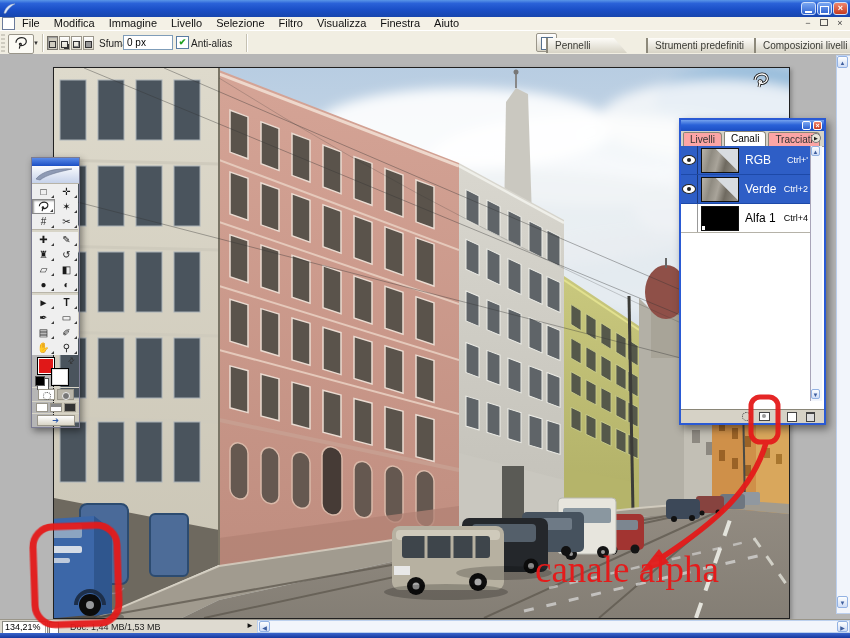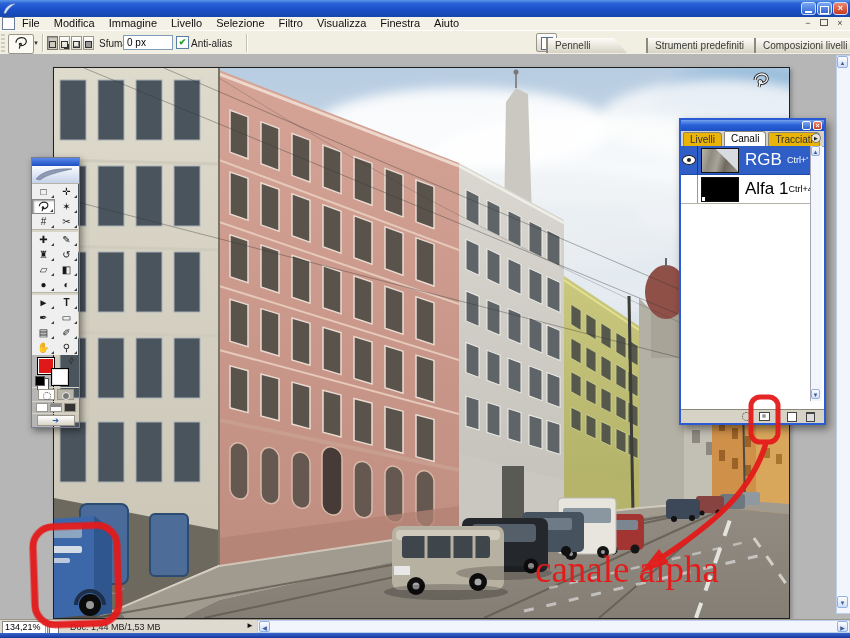--- a/index.html
+++ b/index.html
@@ -107,37 +107,37 @@
     font-size:8px;line-height:10px;padding:0;color:#2c58a8;}
   
   .palette{position:absolute;left:679px;top:118px;width:147px;height:307px;background:#fff;
     border:2px solid #2a5ad4;box-shadow:3px 4px 8px rgba(0,0,0,.45);box-sizing:border-box;}
   .p-title{height:11px;background:linear-gradient(#74a2ee 0%,#2a62d8 45%,#1b4ec4 100%);position:relative;}
   .p-btn{position:absolute;top:1px;width:9px;height:9px;border:1px solid #fff;border-radius:2px;
     font-size:7px;line-height:8px;color:#fff;text-align:center;padding:0;font-weight:bold;}
   .p-min{right:13px;background:linear-gradient(#79a7f2,#2f63d0);}
   .p-close{right:2px;background:linear-gradient(#f0876e,#c53a20);}
   .p-tabs{height:15px;background:#d6d2c6;border-bottom:1px solid #a8a49a;display:flex;align-items:flex-end;position:relative;}
-  .ptab{height:13px;line-height:13px;font-size:10px;padding:0 6px;color:#333;background:#eab308;
+  .ptab{height:13px;line-height:13px;font-size:10px;padding:0 6px;color:#333;background:#fca5a5;
     border:1px solid #8a8678;border-bottom:none;margin-left:2px;border-radius:2px 4px 0 0;}
   .ptab.active{background:#fff;height:14px;color:#000;}
   .ptab-arrow{position:absolute;right:3px;top:2px;width:10px;height:10px;border:1px solid #777;border-radius:50%;
     background:#e8e4d8;font-size:5px;line-height:9px;text-align:center;color:#222;padding:0;}
   .p-rows{position:absolute;left:0;top:26px;width:132px;}
   .chrow{display:flex;align-items:center;height:28px;border-bottom:1px solid #b5b2a8;background:#fff;color:#000;}
   .chrow.sel{background:#2e5ec6;border-bottom:1px solid #1d49a8;color:#fff;}
   .eyecell{width:16px;height:28px;border-right:1px solid rgba(0,0,0,.4);display:flex;align-items:center;justify-content:center;flex:0 0 auto;}
   .eye{position:relative;width:12px;height:8px;background:#fff;border:1px solid #222;border-radius:50%;}
   .eye i{position:absolute;left:3.5px;top:1.5px;width:4px;height:4px;background:#222;border-radius:50%;}
   .thumb{width:36px;height:23px;border:1px solid #111;margin-left:3px;flex:0 0 auto;
     background:linear-gradient(45deg,transparent 62%,#d8dce0 63%),
                linear-gradient(105deg,#b9b5ab 0%,#8f8b81 25%,#a9a49a 45%,#6f6a60 65%,#9a958b 100%);}
   .thumb.alpha{background:#000;position:relative;}
   .thumb.alpha::after{content:"";position:absolute;left:0;bottom:0;width:3px;height:4px;background:#fff;}
-  .chname{margin-left:6px;font-size:17px;white-space:nowrap;}
+  .chname{margin-left:6px;font-size:12px;white-space:nowrap;}
   .chkey{margin-left:auto;margin-right:5px;font-size:9px;}
   .p-empty{position:absolute;left:0;top:166px;width:132px;height:115px;background:#fff;}
   .p-scroll{position:absolute;right:2px;top:26px;width:11px;height:255px;background:#f2f5fb;border-left:1px solid #a8a4b8;}
   .p-scroll .up{left:0;top:0;width:9px;height:10px;line-height:10px;}
   .p-scroll .down{left:0;top:243px;width:9px;height:10px;line-height:10px;}
   .p-bottom{position:absolute;left:0;bottom:0;width:143px;height:13px;background:#d6d2c6;border-top:1px solid #8a8678;}
   .pb{position:absolute;top:2px;background:none;border:0;padding:0;width:14px;height:9px;}
   .ic-circle{display:block;width:7px;height:7px;border:1px dotted #444;border-radius:50%;margin:0 auto;}
   .ic-mask{display:block;width:9px;height:7px;border:1px solid #444;margin:0 auto;position:relative;background:#fff;}
   .ic-mask::after{content:"";position:absolute;left:2px;top:1px;width:4px;height:4px;border-radius:50%;background:#999;}
@@ -722,20 +722,30 @@
       <div class="chrow sel">
         <span class="eyecell">
             <span class="eye">
               <i></i>
             </span>
           </span>
         <span class="thumb"></span>
         <span class="chname">RGB</span>
         <span class="chkey">Ctrl+'</span>
       </div>
+      <div class="chrow sel">
+        <span class="eyecell">
+            <span class="eye">
+              <i></i>
+            </span>
+          </span>
+        <span class="thumb"></span>
+        <span class="chname">Verde</span>
+        <span class="chkey">Ctrl+2</span>
+      </div>
       <div class="chrow">
         <span class="eyecell"></span>
         <span class="thumb alpha"></span>
         <span class="chname">Alfa 1</span>
         <span class="chkey">Ctrl+4</span>
       </div>
     </div>
     <div class="p-empty"></div>
     <div class="p-scroll">
       <button class="sbtn up">▲</button>

